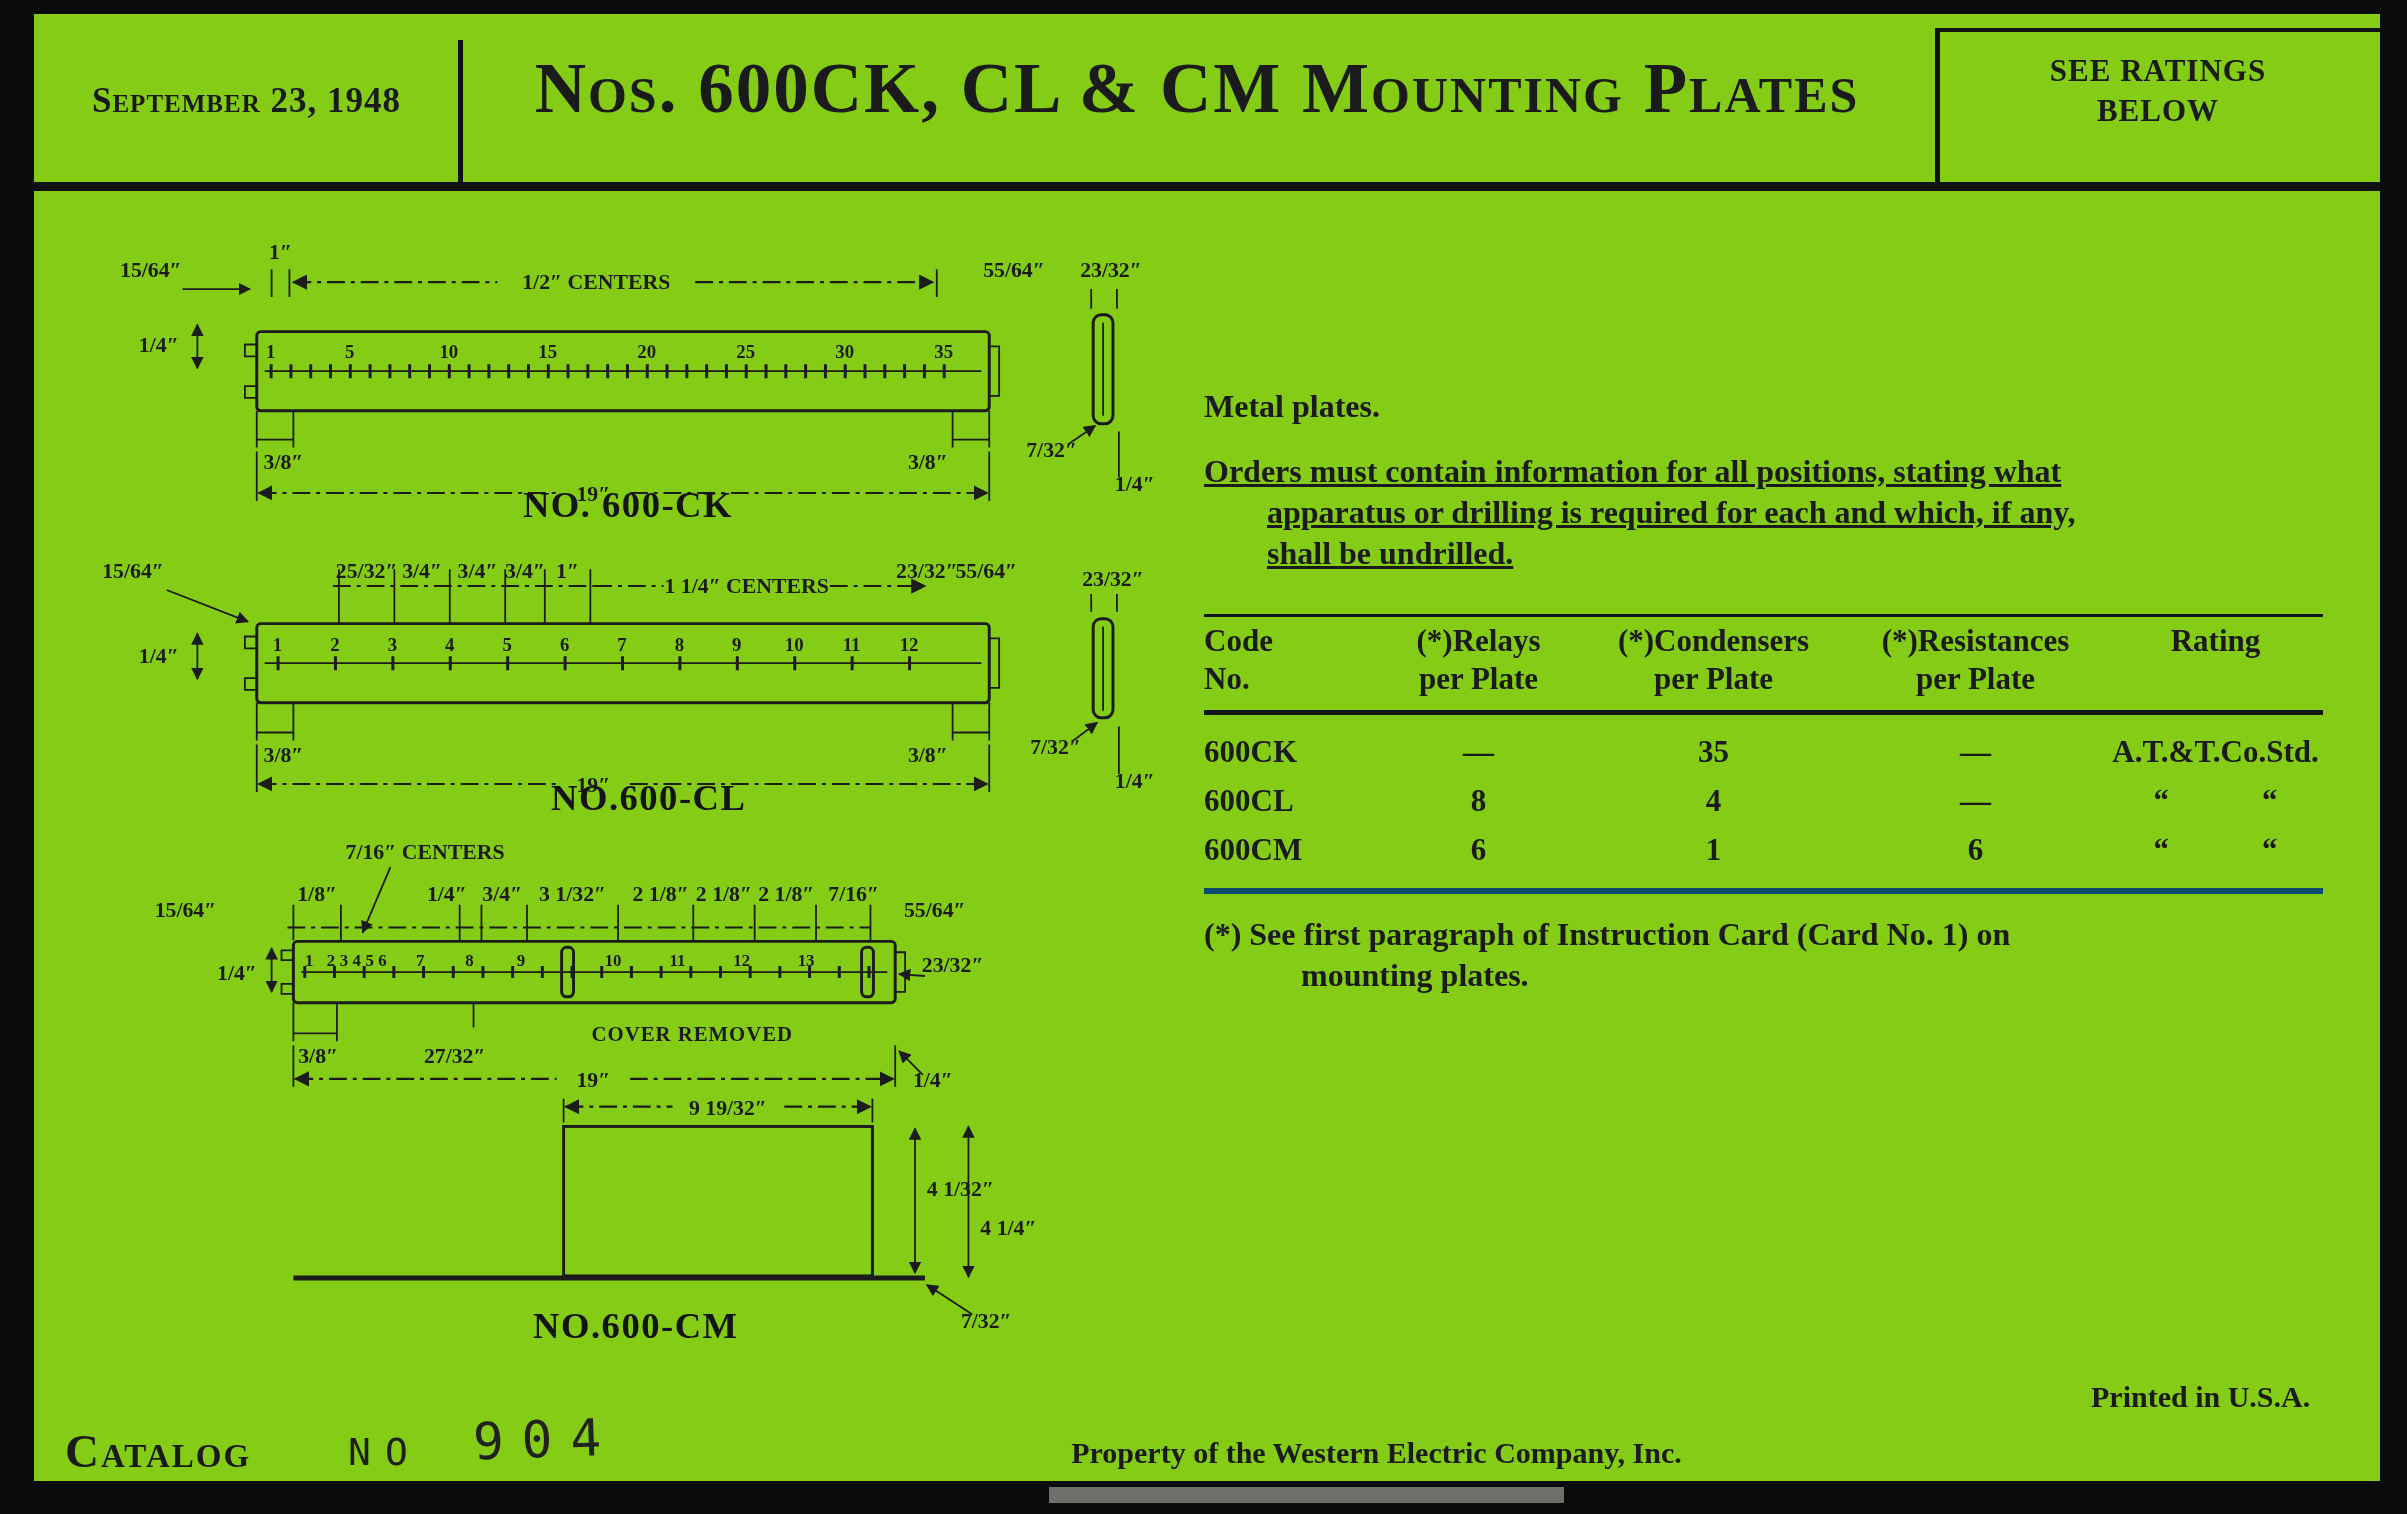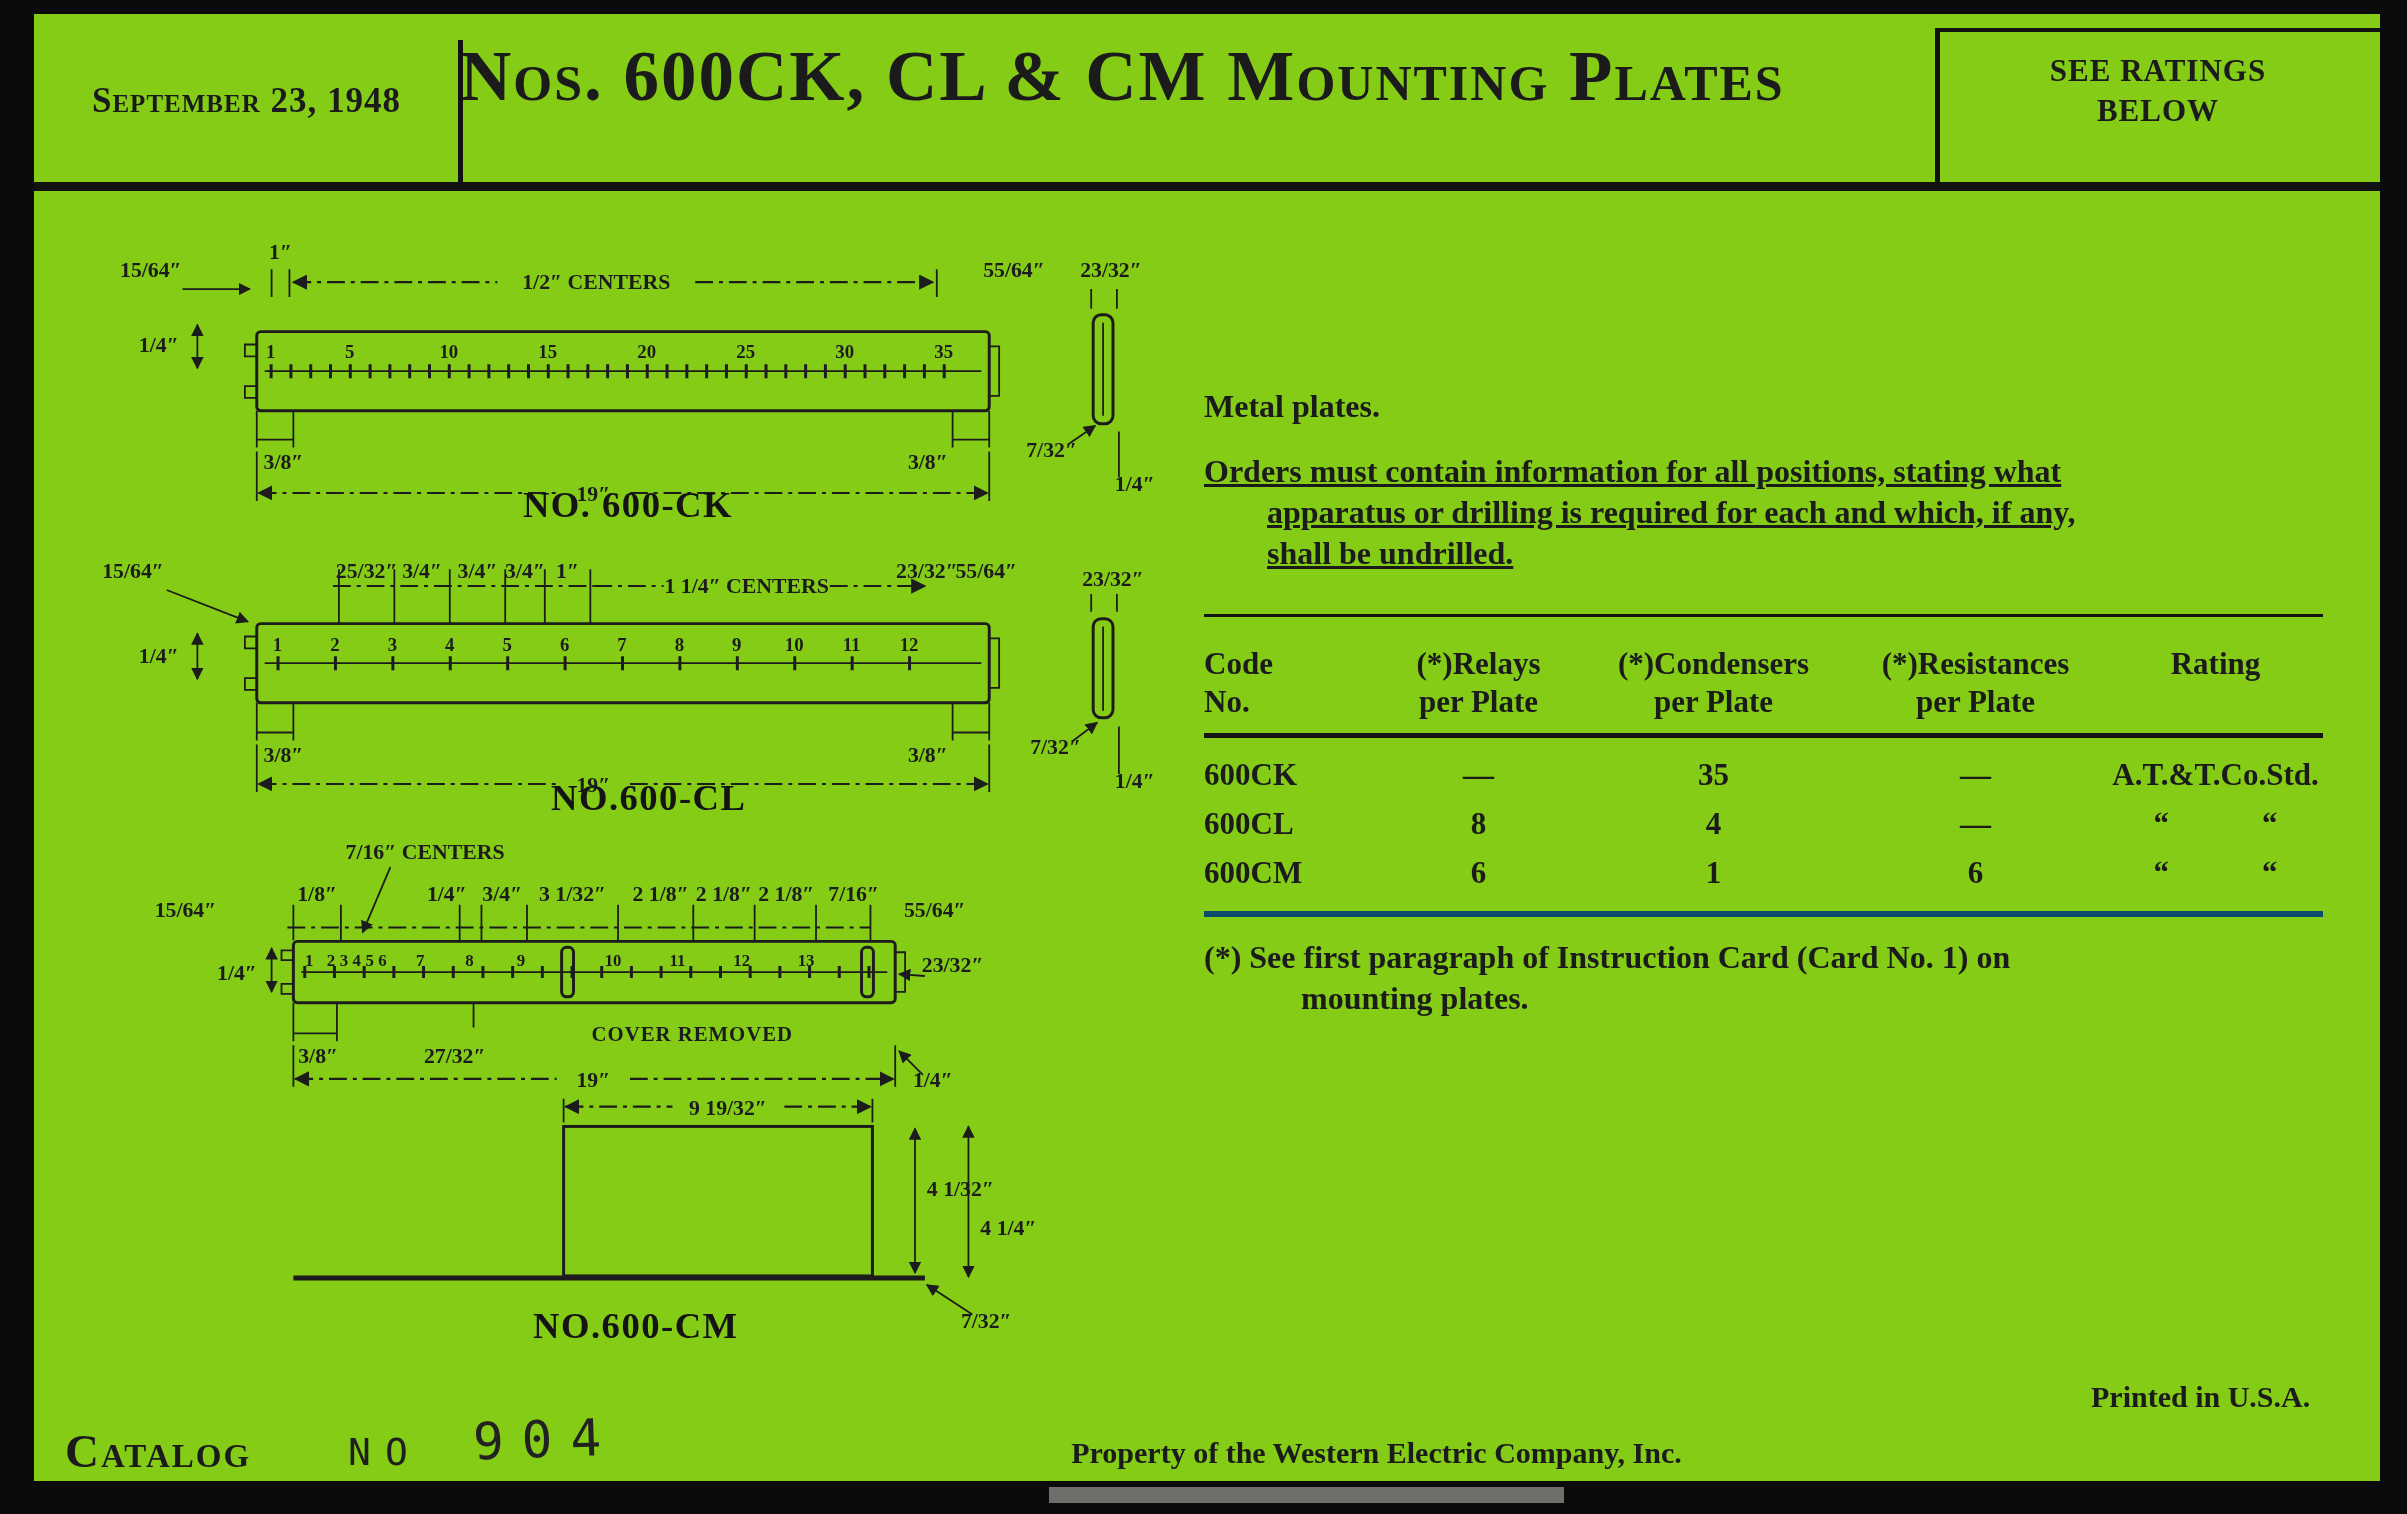--- a/index.html
+++ b/index.html
@@ -18,33 +18,33 @@
   
   .vline { position:absolute; width:5px; background:#111; }
   .vline.v1 { left:458px; top:40px; height:147px; }
   .vline.v2 { left:1935px; top:28px; height:158px; }
   .hrule { position:absolute; background:#111; }
   .hrule.under-header { left:0; top:182px; width:2408px; height:9px; }
   .hrule.ratings-top { left:1936px; top:28px; width:444px; height:4px; }
 
   .hdr-date { position:absolute; left:34px; top:81px; width:425px; text-align:center;
               font-variant:small-caps; font-weight:bold; font-size:35px; letter-spacing:1px; }
-  .hdr-title { position:absolute; left:460px; top:36px; width:1474px; text-align:left;
+  .hdr-title { position:absolute; left:460px; top:48px; width:1474px; text-align:center;
                font-variant:small-caps; font-weight:bold; font-size:71px; letter-spacing:2px; }
   .hdr-ratings { position:absolute; left:1936px; top:51px; width:444px; text-align:center;
                  font-weight:bold; font-size:31px; line-height:40px; letter-spacing:1px; }
 
   
   .rcol { position:absolute; left:1204px; top:388px; width:1173px; }
   .note-metal { font-size:32px; font-weight:bold; margin-bottom:26px; }
   .note-orders { font-size:32px; font-weight:bold; line-height:41px;text-decoration:underline; }
   .oli { margin-left:63px; }
   .rtable { margin-top:40px; width:1119px; border-top:3px solid #151515; }
   .thead { display:grid; grid-template-columns:168px 213px 257px 267px 213px;
-           padding:28px 0 12px; border-bottom:5px solid #151515;
+           padding:5px 0 12px; border-bottom:5px solid #151515;
            font-weight:bold; font-size:31px; line-height:38px; }
   .tr { display:grid; grid-template-columns:168px 213px 257px 267px 213px;
         font-weight:bold; font-size:31px; line-height:49px; }
   .tbody { padding:12px 0 14px; border-bottom:6px solid #0c4a6e; }
   .al { text-align:left; } .ac { text-align:center; }
   .footnote { margin-top:20px; font-size:32px; font-weight:bold; line-height:41px; }
   .fn2 { margin-left:97px; }
 
   
   svg.draw { position:absolute; left:34px; top:198px; }

